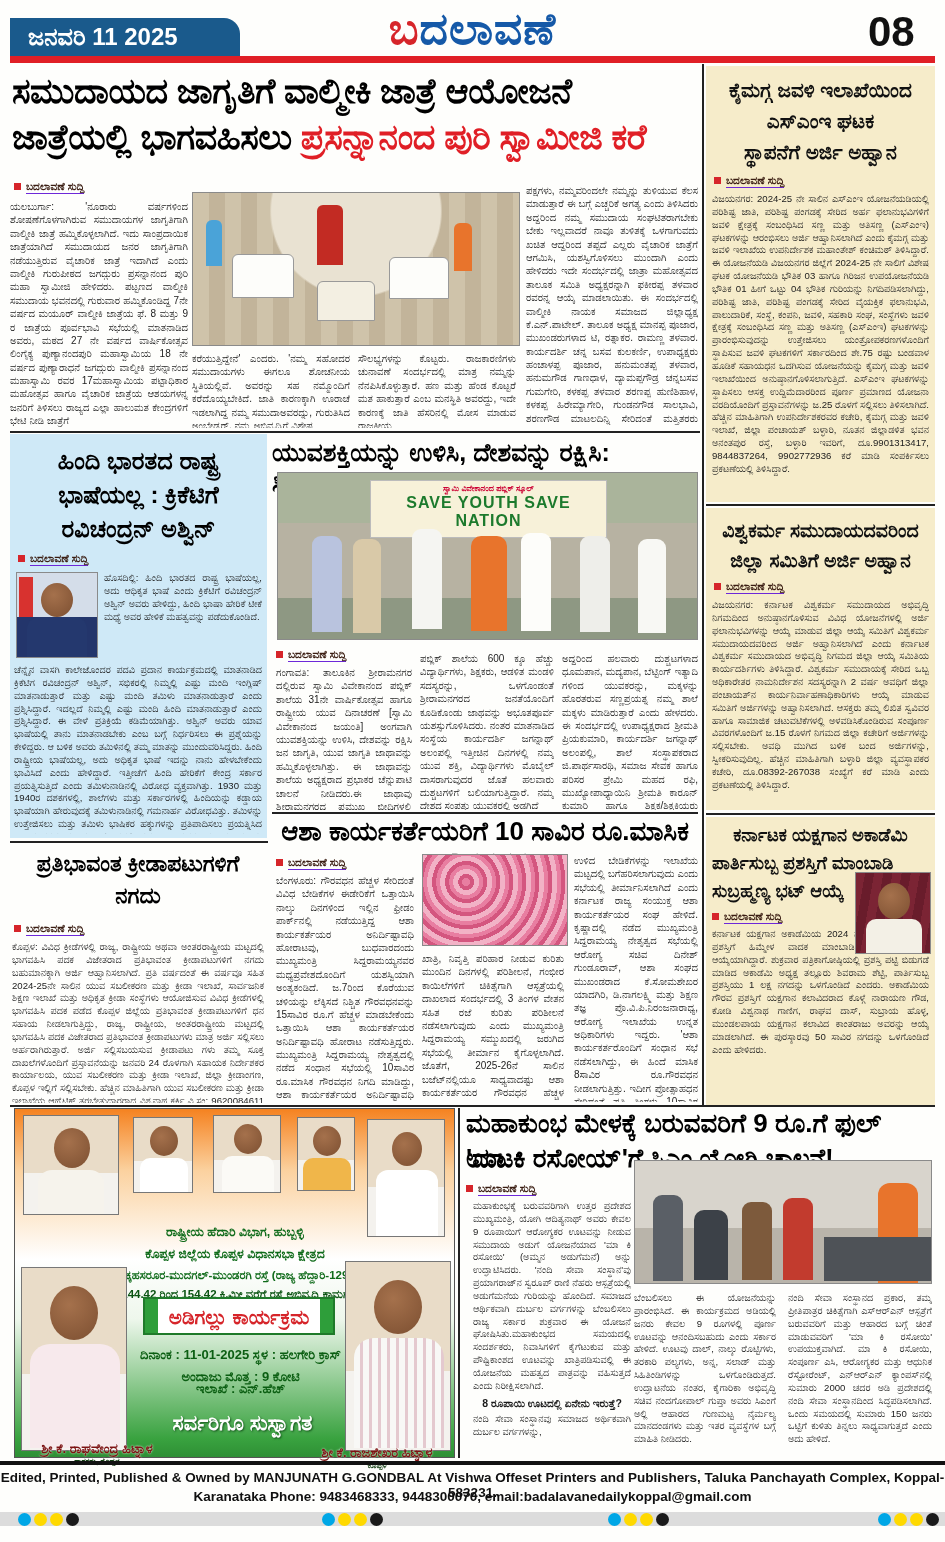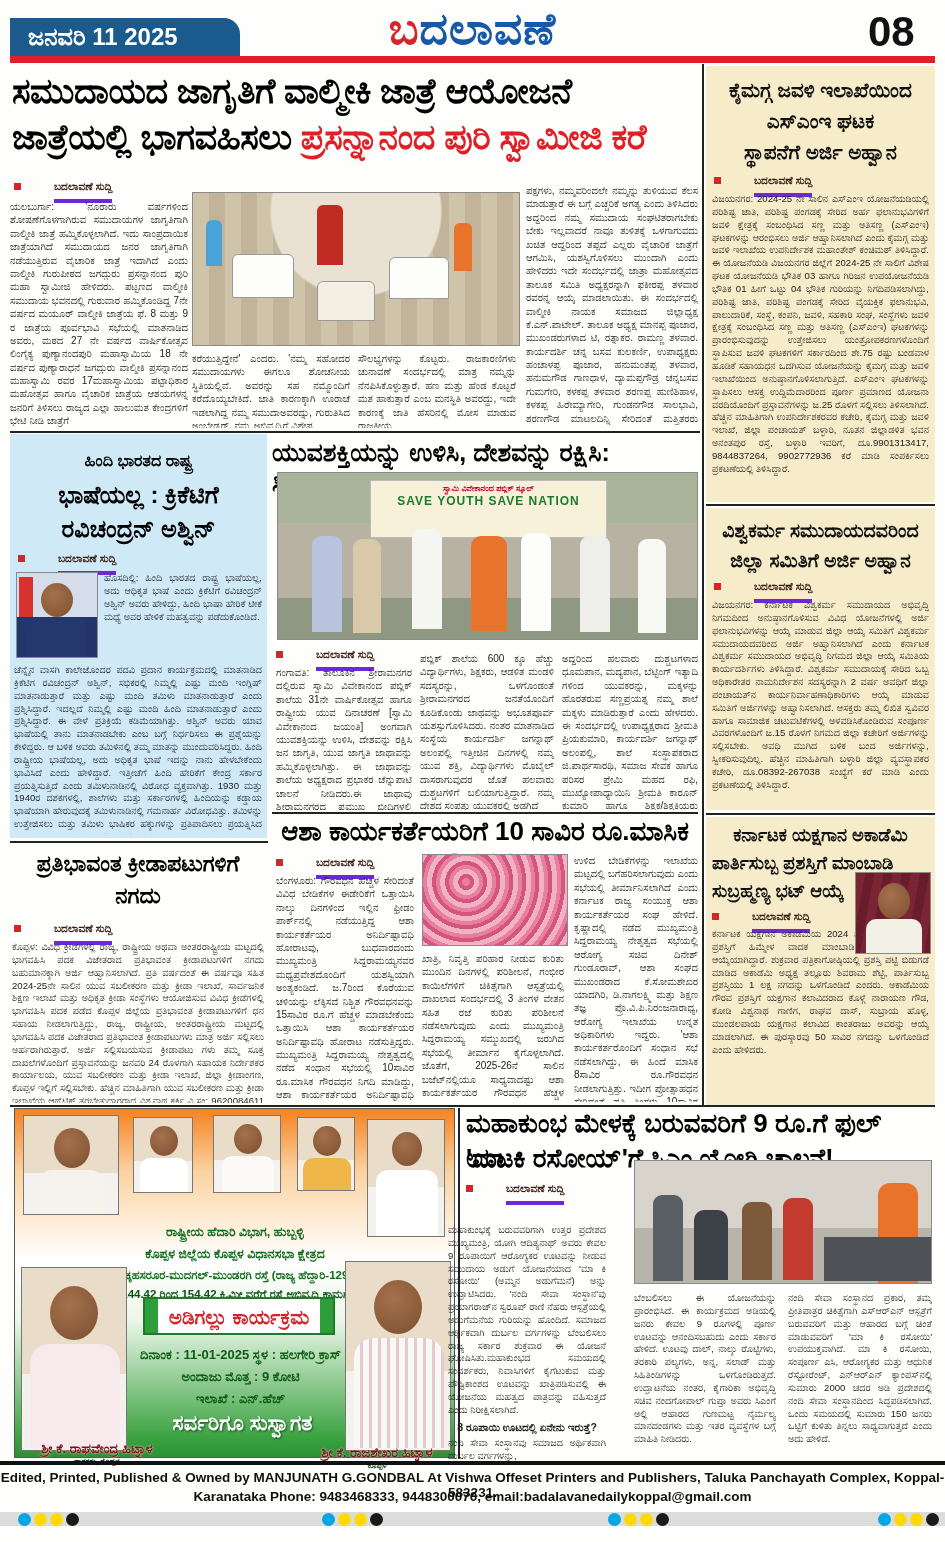--- a/index.html
+++ b/index.html
@@ -15,35 +15,35 @@
   .pagenum{left:868px;top:8px;width:70px;font-size:42px;font-weight:bold;color:#111;}
   .redbar{left:10px;top:56px;width:925px;height:7px;background:#e01f26;}
   
   .vrule{width:1.5px;background:#222;}
   .hrule{height:1.5px;background:#222;}
   
   .hl-main{font-weight:bold;color:#000;font-size:35px;line-height:46px;letter-spacing:-0.5px;}
   .hl-red{color:#e01f26;}
   .byline{font-size:10.5px;font-weight:bold;color:#3a1d12;}
   .byline .sq{display:inline-block;width:7px;height:7px;background:#d6252a;margin-right:5px;}
-  .byline .bl{border-bottom:4px solid #6d28d9;padding-bottom:7px;margin-left:28px;}
+  .byline .bl{border-bottom:1px solid #6d28d9;padding-bottom:1px;}
   .bodytext{font-size:10px;line-height:1.34;text-align:justify;color:#1b1b1b;overflow:hidden;}
   .bt-sm{font-size:9.6px;}
   
   .ph{border:1px solid #8a8a8a;overflow:hidden;box-sizing:border-box;}
   .ph-main{background:
       radial-gradient(circle at 50% 12%, #e9e2d2 0 40%, transparent 41%),
       repeating-linear-gradient(90deg,#cfc3aa 0 16px,#c2b49a 16px 32px),
       linear-gradient(#ddd3bd,#b8ab8f);}
   .ph-main .fig{position:absolute;border-radius:6px 6px 0 0;}
   .ph-youth{background:linear-gradient(180deg,#aab49b 0 30%,#b7b2a2 30% 75%,#8e9883 75%);}
   .ph-youth .banner{position:absolute;left:22%;top:4%;width:56%;height:34%;background:#f7f1d9;border:1px solid #bbb;
       text-align:center;overflow:hidden;}
   .ph-youth .banner .b1{font-size:8px;color:#c03;font-weight:bold;margin-top:3px;}
-  .ph-youth .banner .b2{font-size:12px;color:#1c7a2d;font-weight:bold;letter-spacing:1px;}
+  .ph-youth .banner .b2{font-size:16px;color:#1c7a2d;font-weight:bold;letter-spacing:1px;}
   .fig{position:absolute;}
   .ph-ashwin{background:linear-gradient(180deg,#d4dde9 0 52%,#23356b 52%);}
   .face{position:absolute;border-radius:50%;background:radial-gradient(circle at 40% 35%,#a5714c,#7c4f31);}
   .ph-asha{background:
       repeating-radial-gradient(circle at 30% 30%, #e87ea1 0 4px, #d4567f 4px 8px, #f2b2c6 8px 13px),
       #e87ea1;}
   .ph-yaksha{background:repeating-linear-gradient(100deg,#7b2434 0 9px,#691c2b 9px 18px);}
   .ph-maha{background:linear-gradient(180deg,#d8d4cc 0 55%,#b9b4aa 55%);}
   .ph-ad{background:linear-gradient(180deg,#e9dcc8 0 58%,#f4f2ee 58%);border:1px solid #777;}
   
@@ -125,21 +125,21 @@
   <div class="abs side-hl" style="left:706px;top:850px;width:229px;font-size:18px;line-height:27px;text-align:left;padding-left:6px;box-sizing:border-box;">ಪಾರ್ತಿಸುಬ್ಬ ಪ್ರಶಸ್ತಿಗೆ ಮಾಂಬಾಡಿ</div>
   <div class="abs side-hl" style="left:706px;top:878px;width:150px;font-size:18px;line-height:27px;text-align:left;padding-left:6px;box-sizing:border-box;">ಸುಬ್ರಹ್ಮಣ್ಯ ಭಟ್ ಆಯ್ಕೆ</div>
   <div class="abs byline" style="left:712px;top:910px;"><span class="sq"></span><span class="bl">ಬದಲಾವಣೆ ಸುದ್ದಿ</span></div>
   <div class="abs ph ph-yaksha" style="left:855px;top:872px;width:76px;height:82px;z-index:3;">
     <div class="face" style="left:22px;top:10px;width:32px;height:36px;"></div>
     <div class="fig" style="left:10px;top:46px;width:56px;height:36px;background:#f3f0e6;border-radius:10px 10px 0 0;"></div>
   </div>
   <div class="abs bodytext bt-sm" style="left:712px;top:928px;width:217px;height:172px;">ಕರ್ನಾಟಕ ಯಕ್ಷಗಾನ ಅಕಾಡೆಮಿಯ 2024 ನೇ ಸಾಲಿನ ಪಾರ್ತಿಸುಬ್ಬ ಪ್ರಶಸ್ತಿಗೆ ಹಿಮ್ಮೇಳ ವಾದಕ ಮಾಂಬಾಡಿ ಸುಬ್ರಹ್ಮಣ್ಯ ಭಟ್ ಆಯ್ಕೆಯಾಗಿದ್ದಾರೆ. ಶುಕ್ರವಾರ ಪತ್ರಿಕಾಗೋಷ್ಠಿಯಲ್ಲಿ ಪ್ರಶಸ್ತಿ ಪಟ್ಟಿ ಬಿಡುಗಡೆ ಮಾಡಿದ ಅಕಾಡೆಮಿ ಅಧ್ಯಕ್ಷ ತಲ್ಲೂರು ಶಿವರಾಮ ಶೆಟ್ಟಿ, ಪಾರ್ತಿಸುಬ್ಬ ಪ್ರಶಸ್ತಿಯು 1 ಲಕ್ಷ ನಗದನ್ನು ಒಳಗೊಂಡಿದೆ ಎಂದರು. ಅಕಾಡೆಮಿಯ ಗೌರವ ಪ್ರಶಸ್ತಿಗೆ ಯಕ್ಷಗಾನ ಕಲಾವಿದರಾದ ಕೊಳ್ಗೆ ನಾರಾಯಣ ಗೌಡ, ಕೋಡಿ ವಿಶ್ವನಾಥ ಗಾಣಿಗ, ರಾಘವ ದಾಸ್, ಸುಬ್ರಾಯ ಹೊಳ್ಳ, ಮುಂಡಲಪಾಯ ಯಕ್ಷಗಾನ ಕಲಾವಿದ ಕಾಂತರಾಜು ಅವರನ್ನು ಆಯ್ಕೆ ಮಾಡಲಾಗಿದೆ. ಈ ಪುರಸ್ಕಾರವು 50 ಸಾವಿರ ನಗದನ್ನು ಒಳಗೊಂಡಿದೆ ಎಂದು ಹೇಳಿದರು.</div>
 
   <div class="abs hindibox"></div>
-  <div class="abs hl-sec" style="left:10px;top:444px;width:257px;font-size:16px;line-height:34px;text-align:center;">ಹಿಂದಿ ಭಾರತದ ರಾಷ್ಟ್ರ</div>
+  <div class="abs hl-sec" style="left:10px;top:444px;width:257px;font-size:24px;line-height:34px;text-align:center;">ಹಿಂದಿ ಭಾರತದ ರಾಷ್ಟ್ರ</div>
   <div class="abs hl-sec" style="left:10px;top:478px;width:257px;font-size:24px;line-height:34px;text-align:center;">ಭಾಷೆಯಲ್ಲ : ಕ್ರಿಕೆಟಿಗೆ</div>
   <div class="abs hl-sec" style="left:10px;top:512px;width:257px;font-size:24px;line-height:34px;text-align:center;">ರವಿಚಂದ್ರನ್ ಅಶ್ವಿನ್</div>
   <div class="abs byline" style="left:18px;top:552px;"><span class="sq"></span><span class="bl">ಬದಲಾವಣೆ ಸುದ್ದಿ</span></div>
   <div class="abs ph ph-ashwin" style="left:16px;top:572px;width:82px;height:86px;">
     <div class="face" style="left:24px;top:10px;width:32px;height:34px;"></div>
     <div class="fig" style="left:10px;top:44px;width:60px;height:42px;background:#24386e;border-radius:12px 12px 0 0;"></div>
     <div class="fig" style="left:2px;top:4px;width:14px;height:40px;background:#d8322f;"></div>
   </div>
   <div class="abs bodytext bt-sm" style="left:104px;top:572px;width:158px;height:90px;">ಹೊಸದಿಲ್ಲಿ: ಹಿಂದಿ ಭಾರತದ ರಾಷ್ಟ್ರ ಭಾಷೆಯಲ್ಲ, ಅದು ಆಧಿಕೃತ ಭಾಷೆ ಎಂದು ಕ್ರಿಕೆಟಿಗೆ ರವಿಚಂದ್ರನ್ ಅಶ್ವಿನ್ ಅವರು ಹೇಳಿದ್ದು, ಹಿಂದಿ ಭಾಷಾ ಹೇರಿಕೆ ಟೀಕೆ ಮಧ್ಯೆ ಅವರ ಹೇಳಿಕೆ ಮಹತ್ವವನ್ನು ಪಡೆದುಕೊಂಡಿದೆ.</div>
   <div class="abs bodytext bt-sm" style="left:14px;top:664px;width:248px;height:170px;">ಚೆನ್ನೈನ ವಾಸಗಿ ಕಾಲೇಜೊಂದರ ಪದವಿ ಪ್ರದಾನ ಕಾರ್ಯಕ್ರಮದಲ್ಲಿ ಮಾತನಾಡಿದ ಕ್ರಿಕೆಟಿಗ ರವಿಚಂದ್ರನ್ ಅಶ್ವಿನ್, ಸಭಿಕರಲ್ಲಿ ನಿಮ್ಮಲ್ಲಿ ಎಷ್ಟು ಮಂದಿ ಇಂಗ್ಲಿಷ್ ಮಾತನಾಡುತ್ತಾರೆ ಮತ್ತು ಎಷ್ಟು ಮಂದಿ ತಮಿಳು ಮಾತನಾಡುತ್ತಾರೆ ಎಂದು ಪ್ರಶ್ನಿಸಿದ್ದಾರೆ. ಇದಲ್ಲದೆ ನಿಮ್ಮಲ್ಲಿ ಎಷ್ಟು ಮಂದಿ ಹಿಂದಿ ಮಾತನಾಡುತ್ತಾರೆ ಎಂದು ಪ್ರಶ್ನಿಸಿದ್ದಾರೆ. ಈ ವೇಳೆ ಪ್ರತಿಕ್ರಿಯೆ ಕಡಿಮೆಯಾಗಿತ್ತು. ಅಶ್ವಿನ್ ಅವರು ಯಾವ ಭಾಷೆಯಲ್ಲಿ ತಾನು ಮಾತನಾಡಬೇಕು ಎಂಬ ಬಗ್ಗೆ ನಿರ್ಧರಿಸಲು ಈ ಪ್ರಶ್ನೆಯನ್ನು ಕೇಳಿದ್ದರು. ಆ ಬಳಿಕ ಅವರು ತಮಿಳಿನಲ್ಲಿ ತಮ್ಮ ಮಾತನ್ನು ಮುಂದುವರಿಸಿದ್ದರು. ಹಿಂದಿ ರಾಷ್ಟ್ರೀಯ ಭಾಷೆಯಲ್ಲ, ಅದು ಅಧಿಕೃತ ಭಾಷೆ ಇದನ್ನು ನಾನು ಹೇಳಬೇಕೆಂದು ಭಾವಿಸಿದೆ ಎಂದು ಹೇಳಿದ್ದಾರೆ. ಇತ್ತೀಚೆಗೆ ಹಿಂದಿ ಹೇರಿಕೆಗೆ ಕೇಂದ್ರ ಸರ್ಕಾರ ಪ್ರಯತ್ನಿಸುತ್ತಿದೆ ಎಂದು ತಮಿಳುನಾಡಿನಲ್ಲಿ ವಿರೋಧ ವ್ಯಕ್ತವಾಗಿತ್ತು. 1930 ಮತ್ತು 1940ರ ದಶಕಗಳಲ್ಲಿ, ಶಾಲೆಗಳು ಮತ್ತು ಸರ್ಕಾರಗಳಲ್ಲಿ ಹಿಂದಿಯನ್ನು ಕಡ್ಡಾಯ ಭಾಷೆಯಾಗಿ ಹೇರುವುದಕ್ಕೆ ತಮಿಳುನಾಡಿನಲ್ಲಿ ಗಮನಾರ್ಹ ವಿರೋಧವಿತ್ತು. ತಮಿಳನ್ನು ಉತ್ತೇಜಿಸಲು ಮತ್ತು ತಮಿಳು ಭಾಷಿಕರ ಹಕ್ಕುಗಳನ್ನು ಪ್ರತಿಪಾದಿಸಲು ಪ್ರಯತ್ನಿಸಿದ ದ್ರಾವಿಡ ಚಳವಳಿಯು ಈ ವಿರೋಧದಲ್ಲಿ ಪ್ರಮುಖ ಪಾತ್ರವನ್ನು ವಹಿಸಿತ್ತು. ತಮಿಳು ಭಾಷಿಕರ ಸಾಂಸ್ಕೃತಿಕ ಅಸ್ಮಿತೆ ಮತ್ತು ಭಾಷಿಕ ಪರಂಪರೆಯನ್ನು, ಹಾಳುಮಾಡಲು ಕೇಂದ್ರ ಸರ್ಕಾರದ ಪ್ರಯತ್ನವಾಗಿ ಹಿಂದಿಯನ್ನು ಹೇರಲಾಗುತ್ತಿದೆ ಎಂದು ಆರೋಪಿಸಲಾಗಿತ್ತು.</div>
@@ -210,33 +210,33 @@
         <div class="fig" style="left:8px;top:76px;width:90px;height:104px;background:#f7e9ec;border-radius:20px 20px 0 0;"></div>
       </div>
     <div class="ph ph-ad" style="position:absolute;left:330px;top:152px;width:106px;height:190px;">
         <div class="face" style="left:28px;top:18px;width:48px;height:54px;"></div>
         <div class="fig" style="left:8px;top:76px;width:90px;height:110px;background:repeating-linear-gradient(90deg,#f8f8f6 0 6px,#e4c9cf 6px 9px);border-radius:20px 20px 0 0;"></div>
       </div>
 
     <div class="ad-banner">ಅಡಿಗಲ್ಲು ಕಾರ್ಯಕ್ರಮ</div>
     <div class="ad-detail" style="top:238px;">ದಿನಾಂಕ : 11-01-2025 ಸ್ಥಳ : ಹಲಗೇರಿ ಕ್ರಾಸ್</div>
     <div class="ad-detail" style="top:260px;">ಅಂದಾಜು ಮೊತ್ತ : 9 ಕೋಟಿ</div>
-    <div class="ad-detail" style="top:282px;">ಇಲಾಖೆ : ಎನ್.ಹೆಚ್</div>
+    <div class="ad-detail" style="top:272px;">ಇಲಾಖೆ : ಎನ್.ಹೆಚ್</div>
     <div class="ad-welcome">ಸರ್ವರಿಗೂ ಸುಸ್ವಾಗತ</div>
     <div class="ad-name" style="left:2px;top:332px;width:160px;text-align:center;">ಶ್ರೀ ಕೆ. ರಾಘವೇಂದ್ರ ಹಿಟ್ನಾಳ</div>
     <div class="ad-title" style="left:2px;top:348px;width:160px;text-align:center;">ಶಾಸಕರು, ಕೊಪ್ಪಳ</div>
     <div class="ad-name" style="left:286px;top:336px;width:152px;text-align:center;">ಶ್ರೀ ಕೆ. ರಾಜಶೇಖರ ಹಿಟ್ನಾಳ</div>
     <div class="ad-title" style="left:286px;top:352px;width:152px;text-align:center;">ಕೊಪ್ಪಳ</div>
   </div>
 
   <div class="abs vrule" style="left:458px;top:1108px;height:350px;"></div>
   <div class="abs hl-sec" style="left:466px;top:1106px;width:466px;font-size:26px;line-height:35px;">ಮಹಾಕುಂಭ ಮೇಳಕ್ಕೆ ಬರುವವರಿಗೆ 9 ರೂ.ಗೆ ಫುಲ್ ಊಟ:</div>
   <div class="abs hl-sec" style="left:466px;top:1141px;width:466px;font-size:26px;line-height:35px;">'ಮಾ ಕಿ ರಸೋಯ್'ಗೆ ಸಿಎಂ ಯೋಗಿ ಚಾಲನೆ!</div>
   <div class="abs byline" style="left:466px;top:1182px;"><span class="sq"></span><span class="bl">ಬದಲಾವಣೆ ಸುದ್ದಿ</span></div>
-  <div class="abs bodytext bt-sm" style="left:448px;top:1200px;width:158px;height:256px;margin-top:24px;">
+  <div class="abs bodytext bt-sm" style="left:473px;top:1200px;width:158px;height:256px;">
     <span>ಮಹಾಕುಂಭಕ್ಕೆ ಬರುವವರಿಗಾಗಿ ಉತ್ತರ ಪ್ರದೇಶದ ಮುಖ್ಯಮಂತ್ರಿ, ಯೋಗಿ ಆದಿತ್ಯನಾಥ್ ಅವರು ಕೇವಲ 9 ರೂಪಾಯಿಗೆ ಆರೋಗ್ಯಕರ ಊಟವನ್ನು ನೀಡುವ ಸಮುದಾಯ ಅಡುಗೆ ಯೋಜನೆಯಾದ 'ಮಾ ಕಿ ರಸೋಯಿ' (ಅಮ್ಮನ ಅಡುಗೆಮನೆ) ಅನ್ನು ಉದ್ಘಾಟಿಸಿದರು.  'ನಂದಿ ಸೇವಾ ಸಂಸ್ಥಾನ'ವು ಪ್ರಯಾಗರಾಜ್‌ನ ಸ್ವರೂಪ್ ರಾಣಿ ನೆಹರು ಆಸ್ಪತ್ರೆಯಲ್ಲಿ ಅಡುಗೆಮನೆಯ ಗುರಿಯನ್ನು ಹೊಂದಿದೆ. ಸಮಾಜದ ಆರ್ಥಿಕವಾಗಿ ದುರ್ಬಲ ವರ್ಗಗಳನ್ನು ಬೆಂಬಲಿಸಲು ರಾಜ್ಯ ಸರ್ಕಾರ ಶುಕ್ರವಾರ ಈ ಯೋಜನೆ ಘೋಷಿಸಿತು.ಮಹಾಕುಂಭದ ಸಮಯದಲ್ಲಿ ಸಂದರ್ಶಕರು, ನಿವಾಸಿಗಳಿಗೆ ಕೈಗೆಟುಕುವ ಮತ್ತು ಪೌಷ್ಟಿಕಾಂಶದ ಊಟವನ್ನು ಖಾತ್ರಿಪಡಿಸುವಲ್ಲಿ ಈ ಯೋಜನೆಯ ಮಹತ್ವದ ಪಾತ್ರವನ್ನು ವಹಿಸುತ್ತದೆ ಎಂದು ನಿರೀಕ್ಷಿಸಲಾಗಿದೆ.</span>
     <div class="subhead-sm">8 ರೂಪಾಯಿ ಊಟದಲ್ಲಿ ಏನೇನು ಇರುತ್ತೆ?</div>
     <span>ನಂದಿ ಸೇವಾ ಸಂಸ್ಥಾನವು ಸಮಾಜದ ಅರ್ಥಿಕವಾಗಿ ದುರ್ಬಲ ವರ್ಗಗಳನ್ನು,</span>
   </div>
   <div class="abs ph ph-maha" style="left:634px;top:1160px;width:298px;height:124px;">
     <div class="fig" style="left:82%;top:18%;width:40px;height:100px;background:#e8742c;border-radius:12px 12px 0 0;"></div>
     <div class="fig" style="left:6%;top:28%;width:30px;height:86px;background:#5a5f66;border-radius:9px 9px 0 0;"></div>
     <div class="fig" style="left:20%;top:40%;width:34px;height:70px;background:#3c4148;border-radius:10px 10px 0 0;"></div>
     <div class="fig" style="left:36%;top:34%;width:30px;height:78px;background:#7d5a3c;border-radius:9px 9px 0 0;"></div>
     <div class="fig" style="left:50%;top:30%;width:30px;height:82px;background:#c23b2e;border-radius:9px 9px 0 0;"></div>

